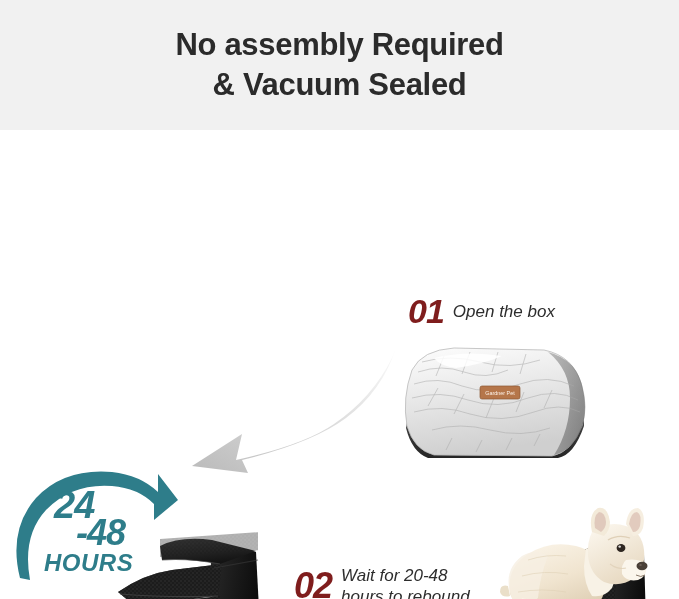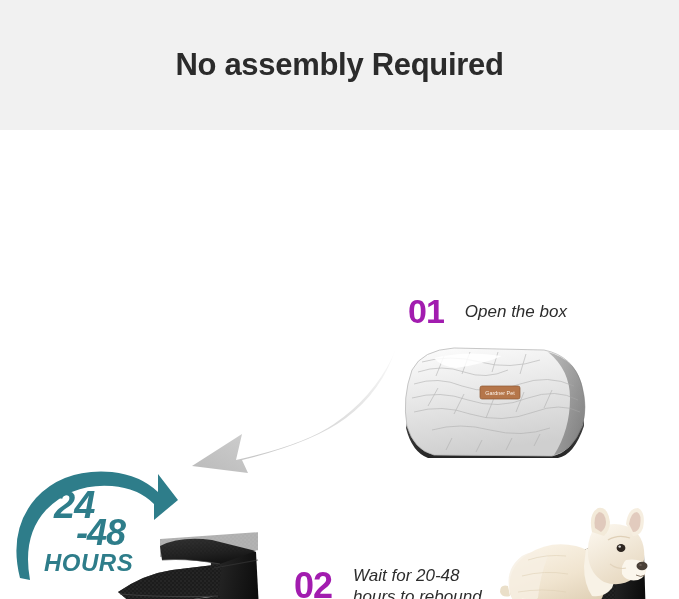--- a/index.html
+++ b/index.html
@@ -27,23 +27,23 @@
     text-align:center;
     white-space:nowrap;
   }
 
   
   .stage{ position:absolute; left:0; top:130px; width:679px; height:469px; background:#fff; }
 
   
   .step{ position:absolute; display:flex; align-items:center; }
   .step-num{
-    font-size:34px; font-weight:bold; 
-    color:#a21caf; line-height:1; letter-spacing:-1px;
-    margin-right:21px;
+    font-size:34px; font-weight:bold; font-style:italic;
+    color:#7f1d1d; line-height:1; letter-spacing:-1px;
+    margin-right:9px;
   }
   .step-text{
     font-size:17px; color:#2d2d2d; line-height:21px; font-weight:normal;font-style:italic;
   }
   .step-text span{ display:block; white-space:nowrap; }
 
   #step1{ left:408px; top:164px; }
   #step2{ left:294px; top:435px; }
   #step2 .step-num{ font-size:36px; }
 
@@ -62,20 +62,21 @@
   .scene-right{ position:absolute; left:488px; top:368px; width:185px; height:185px; }
 
   
   .arrow-a{ position:absolute; left:176px; top:212px; width:220px; height:132px; }
 </style>
 </head>
 <body>
 
 <div class="header-band">
   <div class="header-title-line">No assembly Required</div>
+  <div class="header-title-line">&amp; Vacuum Sealed</div>
 </div>
 
 <div class="stage">
 
   <div class="package">
     <svg viewBox="0 0 194 120" width="194" height="120">
       <defs>
         <linearGradient id="pkgTop" x1="0" y1="0" x2="0.25" y2="1">
           <stop offset="0%" stop-color="#fdfdfd"></stop>
           <stop offset="45%" stop-color="#e9e9e9"></stop>

